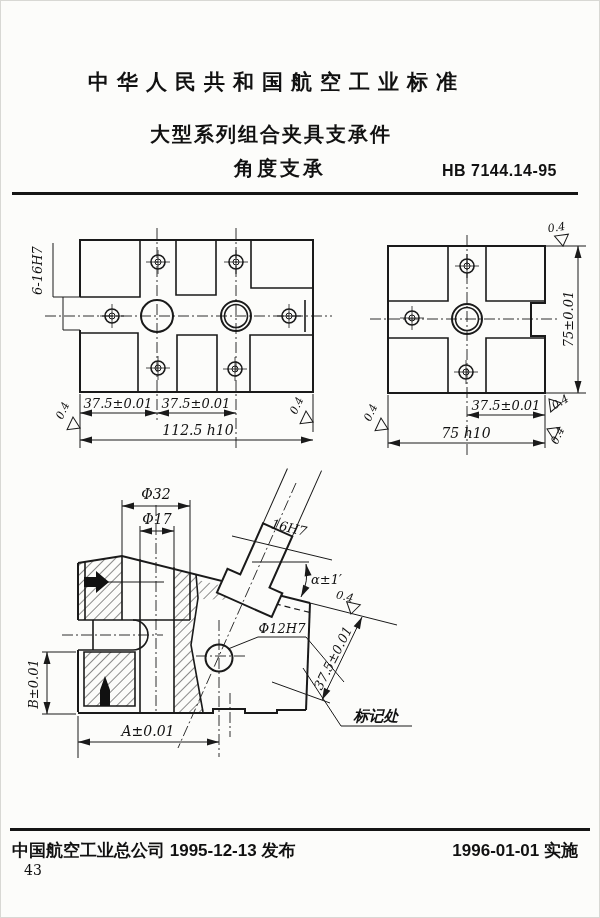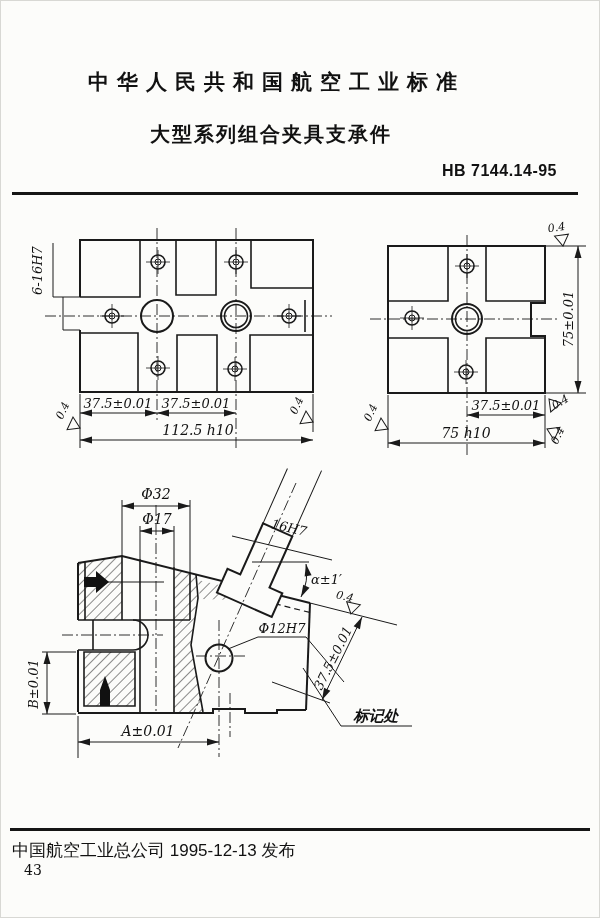--- a/index.html
+++ b/index.html
@@ -5,21 +5,21 @@
   html,body{margin:0;padding:0;background:#e9e9e6;}
   .page{position:relative;width:600px;height:918px;background:#fcfcfa;margin:0 auto;
         overflow:hidden;box-shadow:inset 0 0 0 1px #d8d8d4;font-family:"Liberation Sans",sans-serif;color:#111;}
   .abs{position:absolute;white-space:nowrap;}
   .org-title{top:68px;left:88px;font-size:21px;font-weight:bold;letter-spacing:8px;}
   .doc-title1{top:121px;left:150px;font-size:20px;font-weight:bold;letter-spacing:2px;}
   .doc-title2{top:155px;left:234px;font-size:20px;font-weight:bold;letter-spacing:3px;}
   .std-no{top:127px;left:442px;font-size:16px;font-weight:bold;letter-spacing:0.5px;margin-top:35px;}
   .rule-top{top:192px;left:12px;width:566px;height:3px;background:#151515;}
   .rule-bottom{top:828px;left:10px;width:580px;height:3px;background:#151515;}
-  .footer-left{top:839px;left:12px;font-size:17px;font-weight:normal;}
+  .footer-left{top:839px;left:12px;font-size:17px;font-weight:bold;}
   .footer-right{top:839px;right:22px;font-size:17px;font-weight:bold;}
   .page-no{top:862px;left:24px;font-size:14px;font-family:"DejaVu Serif",serif;}
   svg{position:absolute;top:0;left:0;}
   .o{fill:none;stroke:#1a1a1a;stroke-width:2;}
   .p{fill:none;stroke:#1a1a1a;stroke-width:1.6;}
   .t{fill:none;stroke:#1a1a1a;stroke-width:1;}
   .d{fill:none;stroke:#1a1a1a;stroke-width:1;}
   .cl{fill:none;stroke:#1a1a1a;stroke-width:0.9;stroke-dasharray:11 3 2 3;}
   .hd{fill:none;stroke:#1a1a1a;stroke-width:1.2;stroke-dasharray:6 4;}
   .h{fill:url(#hatch);stroke:none;}
@@ -32,20 +32,21 @@
   .blk{fill:#111;stroke:none;}
 </style>
 </head>
 <body>
 
 <div class="page">
 
   <div class="abs org-title">中华人民共和国航空工业标准</div>
   <div class="abs doc-title1">大型系列组合夹具支承件</div>
   <div class="abs std-no">HB 7144.14-95</div>
+  <div class="abs doc-title2">角度支承</div>
   <div class="abs rule-top"></div>
 
   <svg width="600" height="918" viewBox="0 0 600 918">
     <defs>
       <pattern id="hatch" width="7" height="7" patternUnits="userSpaceOnUse" patternTransform="rotate(45)">
         <line x1="0" y1="0" x2="0" y2="7" stroke="#2a2a2a" stroke-width="1.1"></line>
       </pattern>
       <marker id="ae" orient="auto" markerWidth="14" markerHeight="10" refX="13" refY="5">
         <path d="M1,1.5 L13,5 L1,8.5 Z" fill="#1a1a1a"></path>
       </marker>
@@ -253,14 +254,15 @@
       <line class="d" x1="78" y1="742" x2="219" y2="742" marker-start="url(#as)" marker-end="url(#ae)"></line>
       <text class="dim-lg" text-anchor="middle" x="148" y="736">A±0.01</text>
 
       <path class="t" d="M303,668 L341,726 H412"></path>
       <text class="cn-note" text-anchor="middle" x="376" y="721">标记处</text>
     </g>
   </svg>
 
   <div class="abs rule-bottom"></div>
   <div class="abs footer-left">中国航空工业总公司 1995-12-13 发布</div>
+  <div class="abs footer-right">1996-01-01 实施</div>
   <div class="abs page-no">43</div>
 </div>
 
 </body></html>

